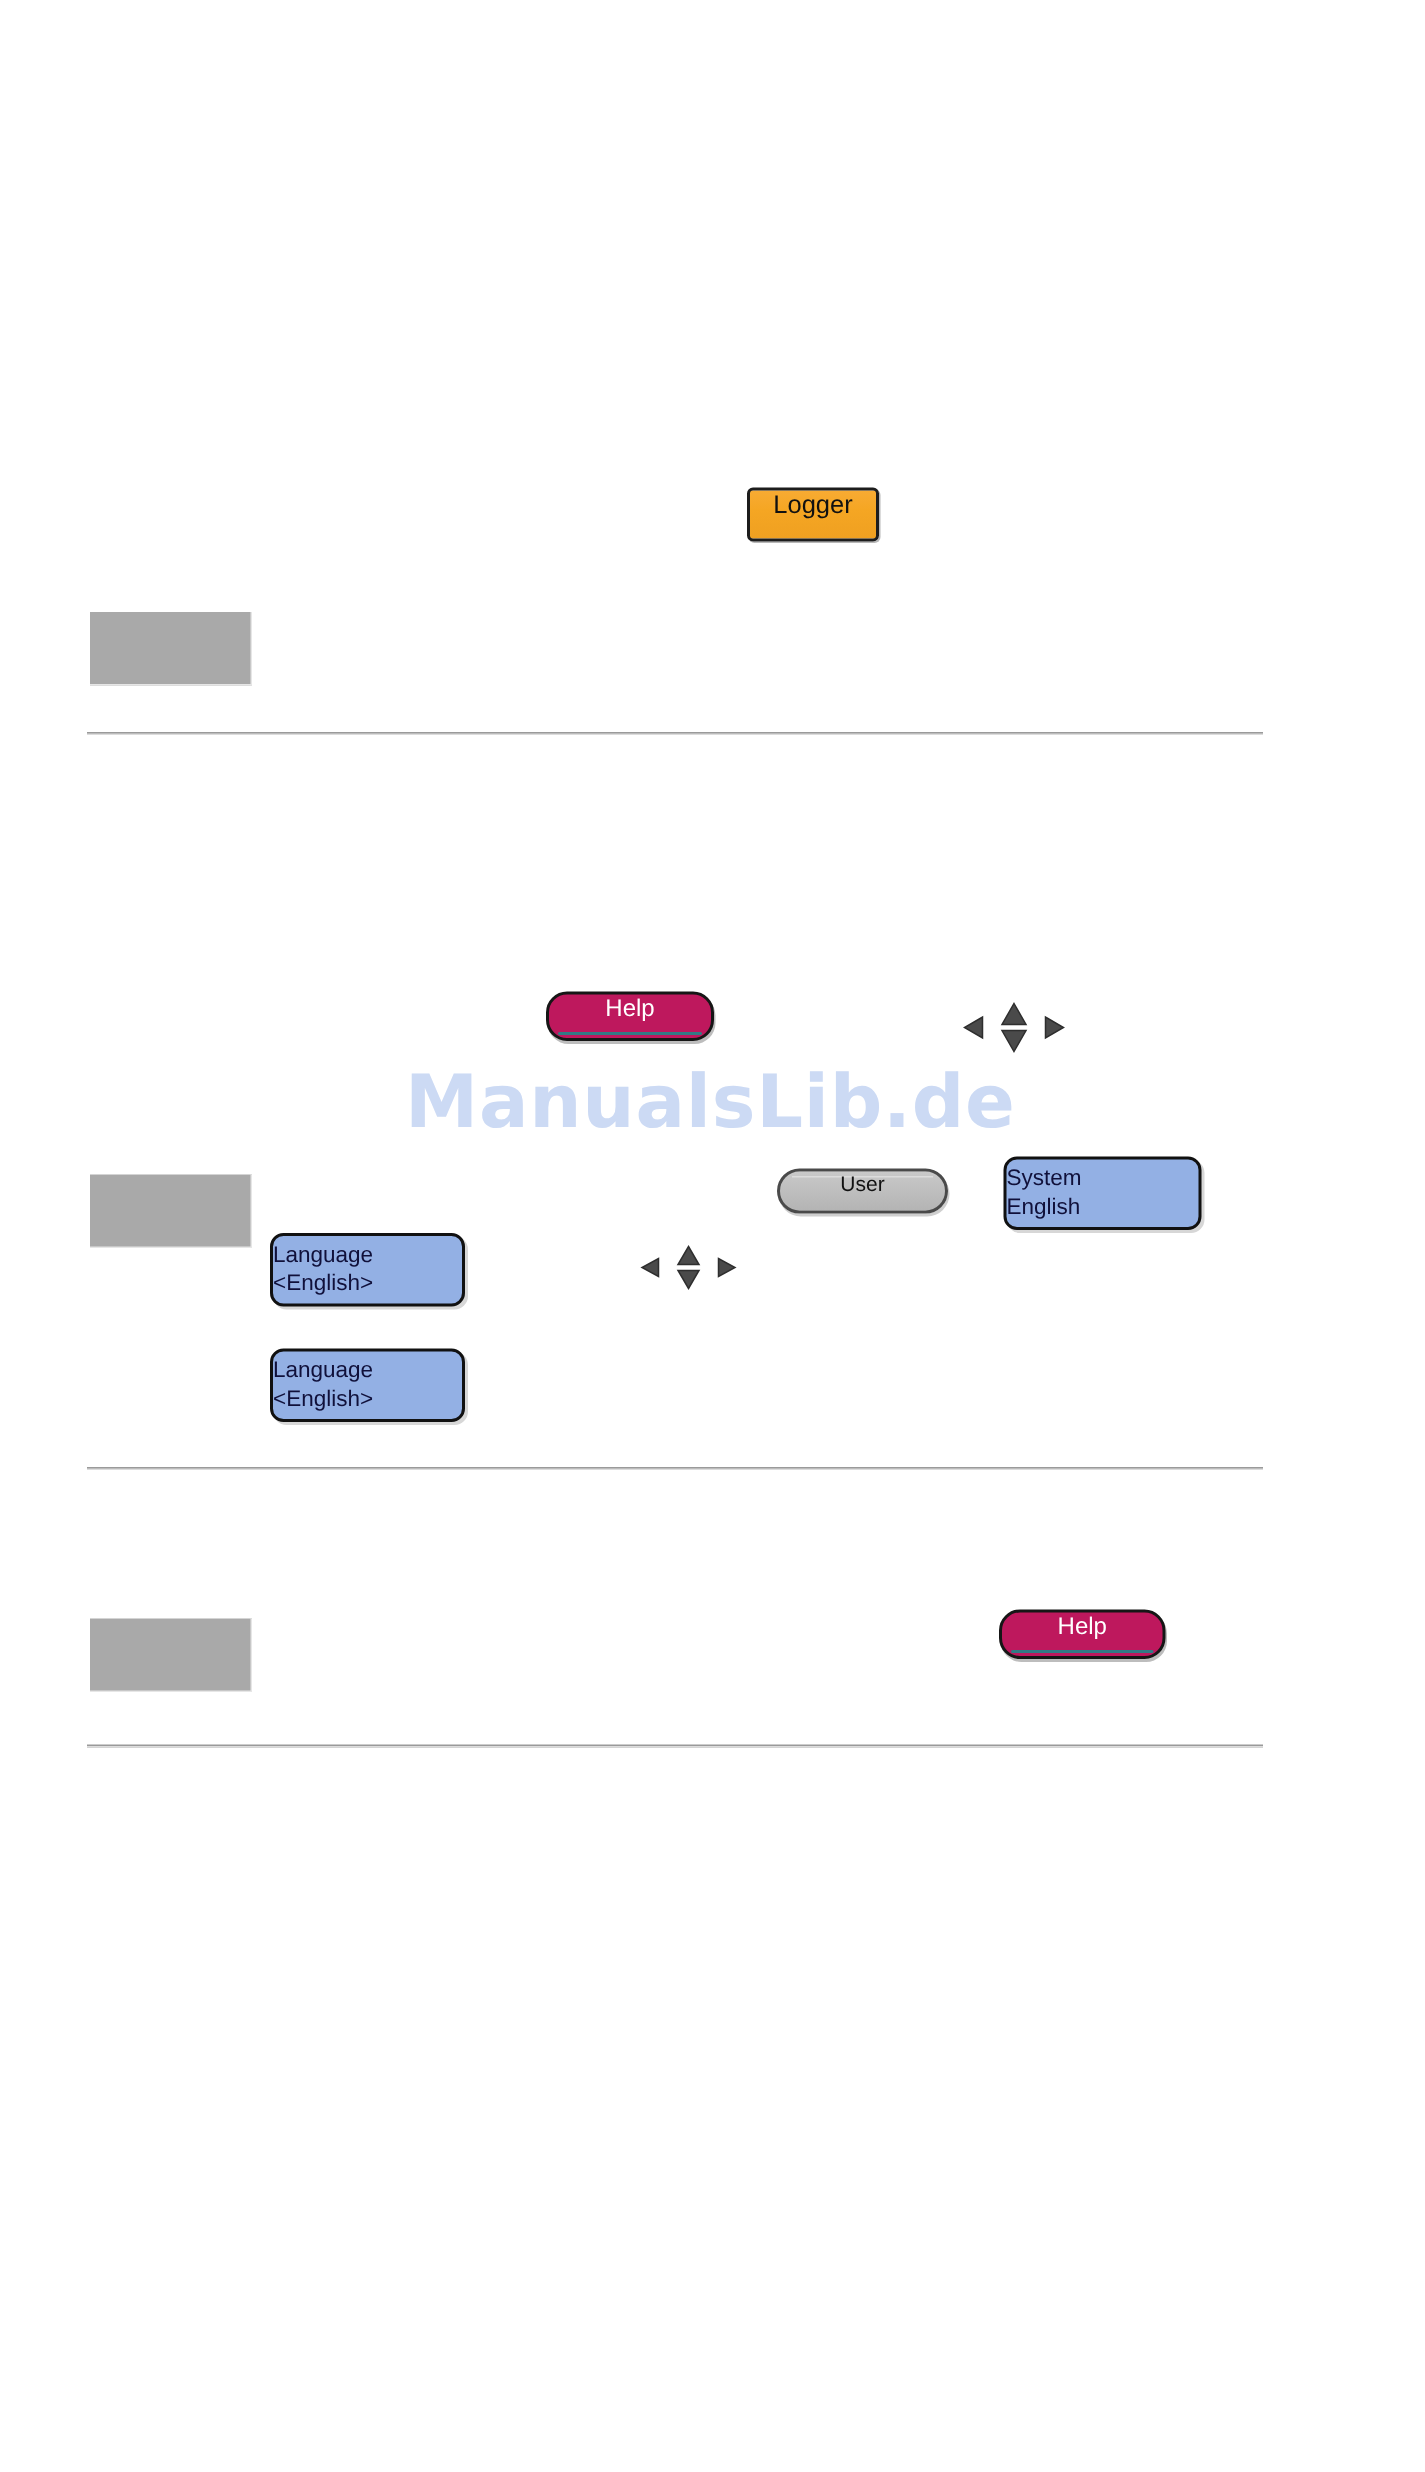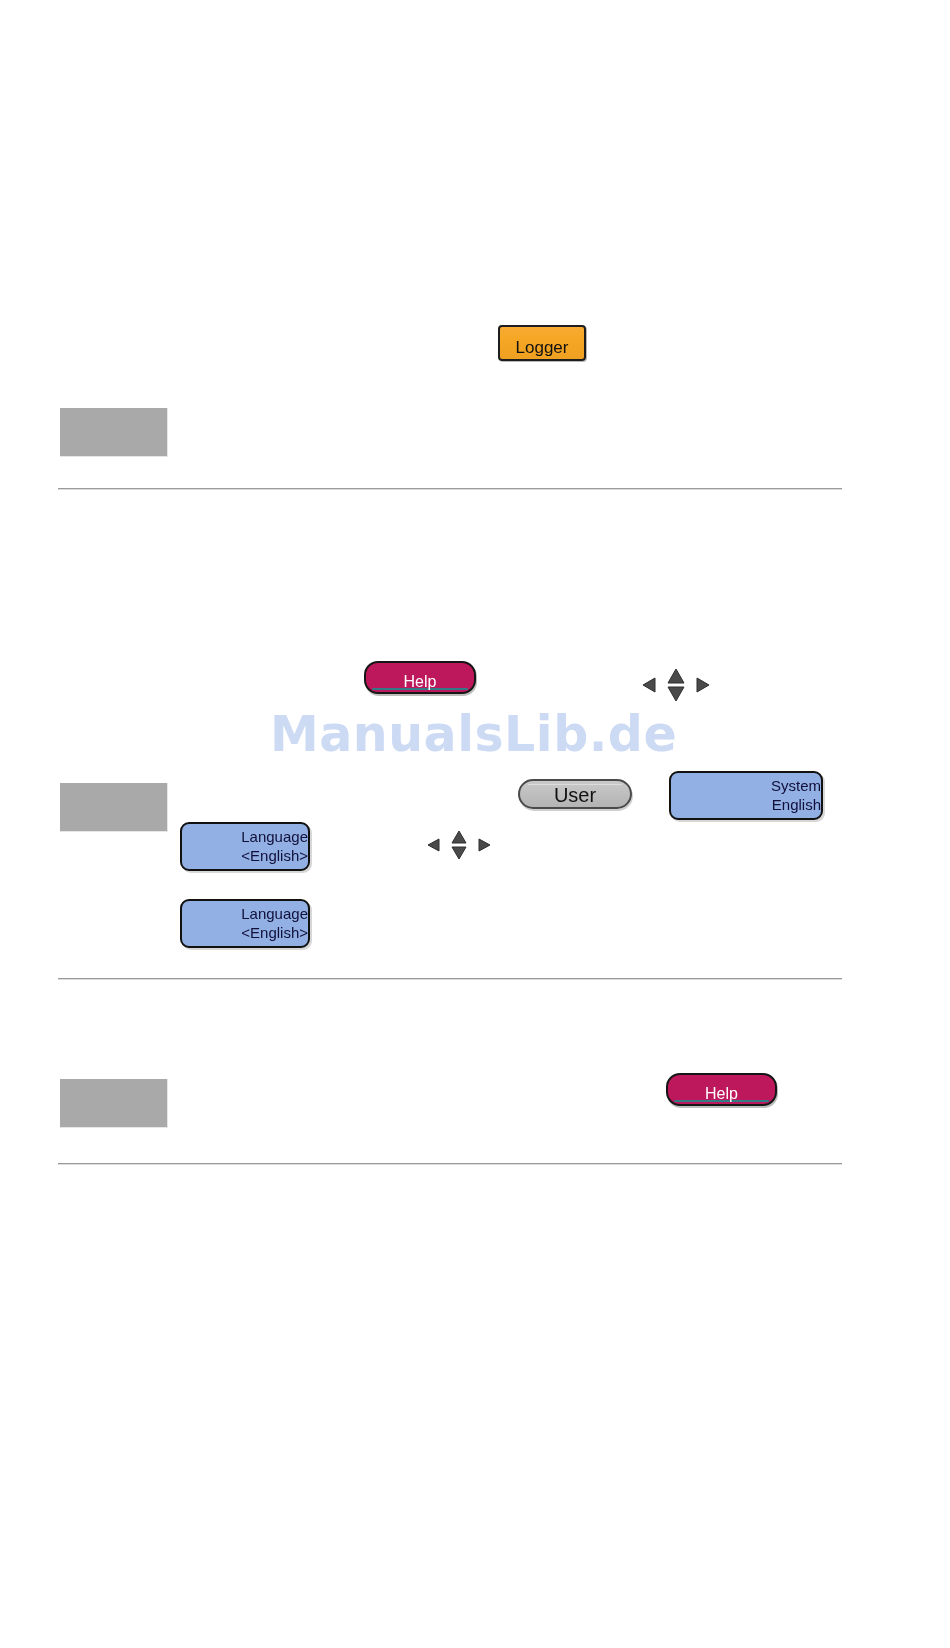--- a/index.html
+++ b/index.html
@@ -39,21 +39,21 @@
     height: 1px;
     background: #9a9a9a;
     border-bottom: 1px solid #dcdcdc;
   }
 
   
   .key {
     position: absolute;
     box-sizing: border-box;
     display: flex;
-    align-items: flex-end;
+    align-items: flex-start;
     justify-content: center;
     text-align: center;
     line-height: 1.22;
     white-space: pre-line;
     user-select: none;
   }
 
   
   .key-orange {
     background: linear-gradient(180deg,#f8ab33 0%, #f5a623 40%, #efa021 100%);
@@ -82,21 +82,21 @@
     border-radius: 2px;
     opacity: .85;
   }
 
   
   .key-gray {
     background: linear-gradient(180deg,#c9c9c9 0%, #bdbdbd 55%, #b4b4b4 100%);
     border: 2px solid #4a4a4a;
     border-radius: 16px;
     color: #111111;
-    font-size: 20px;
+    font-size: 14px;
     box-shadow: 1px 2px 0 #cfcfcf;
   }
   .key-gray::after {
     content: "";
     position: absolute;
     left: 8px; right: 8px; top: 3px;
     height: 1px;
     background: #dedede;
     opacity: .9;
   }
@@ -174,21 +174,21 @@
   </div>
 
   <div class="watermark" style="left:270px; top:706px;">ManualsLib.de</div>
 
   <div class="gray-block" style="left:60px; top:783px; width:107px; height:48px;"></div>
 
   <div class="key key-gray" style="left:518px; top:779px; width:114px; height:30px;">
     <span class="key-label">User</span>
   </div>
 
-  <div class="key key-blue two-line" style="left:669px; top:771px; width:154px; height:49px; flex-direction:column;">
+  <div class="key key-blue two-line" style="left:669px; top:771px; width:132px; height:49px; flex-direction:column;">
     <span class="key-label">System</span>
     <span class="key-label">English</span>
   </div>
 
   <div class="key key-blue two-line" style="left:180px; top:822px; width:130px; height:49px; flex-direction:column;">
     <span class="key-label">Language</span>
     <span class="key-label">&lt;English&gt;</span>
   </div>
 
   <div class="nav-cluster" style="left:426px; top:830px; width:66px; height:30px;">

